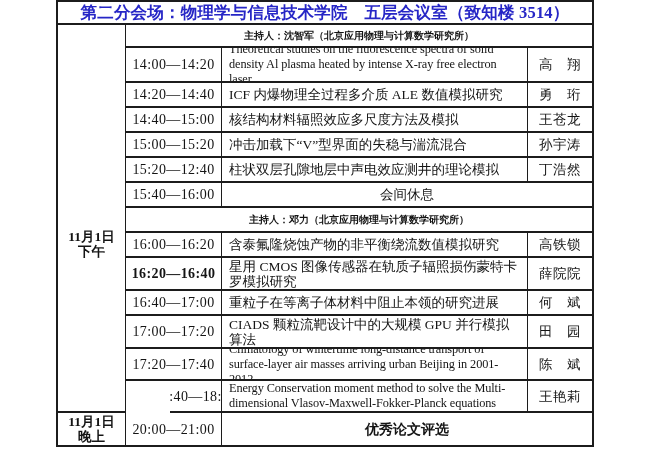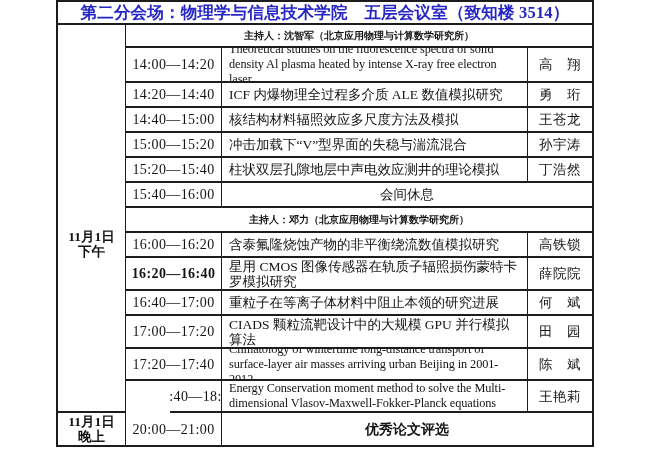--- a/index.html
+++ b/index.html
@@ -87,21 +87,21 @@
   <div class="c no-r speaker-cell" style="grid-area:4/4/5/5;">勇　珩</div>
 
   <div class="c time-cell" style="grid-area:5/2/6/3;">14:40—15:00</div>
   <div class="c title-cell" style="grid-area:5/3/6/4;">核结构材料辐照效应多尺度方法及模拟</div>
   <div class="c no-r speaker-cell" style="grid-area:5/4/6/5;">王苍龙</div>
 
   <div class="c time-cell" style="grid-area:6/2/7/3;">15:00—15:20</div>
   <div class="c title-cell" style="grid-area:6/3/7/4;">冲击加载下“V”型界面的失稳与湍流混合</div>
   <div class="c no-r speaker-cell" style="grid-area:6/4/7/5;">孙宇涛</div>
 
-  <div class="c time-cell" style="grid-area:7/2/8/3;">15:20—15:40</div>
+  <div class="c time-cell" style="grid-area:7/2/8/3;">15:20—12:40</div>
   <div class="c title-cell" style="grid-area:7/3/8/4;">柱状双层孔隙地层中声电效应测井的理论模拟</div>
   <div class="c no-r speaker-cell" style="grid-area:7/4/8/5;">丁浩然</div>
 
   <div class="c time-cell" style="grid-area:8/2/9/3;">15:40—16:00</div>
   <div class="c no-r" style="grid-area:8/3/9/5;">会间休息</div>
 
   <div class="c no-r chair-cell" style="grid-area:9/2/10/5;">主持人：邓力（北京应用物理与计算数学研究所）</div>
 
   <div class="c time-cell" style="grid-area:10/2/11/3;">16:00—16:20</div>
   <div class="c title-cell" style="grid-area:10/3/11/4;text-align:right;">含泰氟隆烧蚀产物的非平衡绕流数值模拟研究</div>

